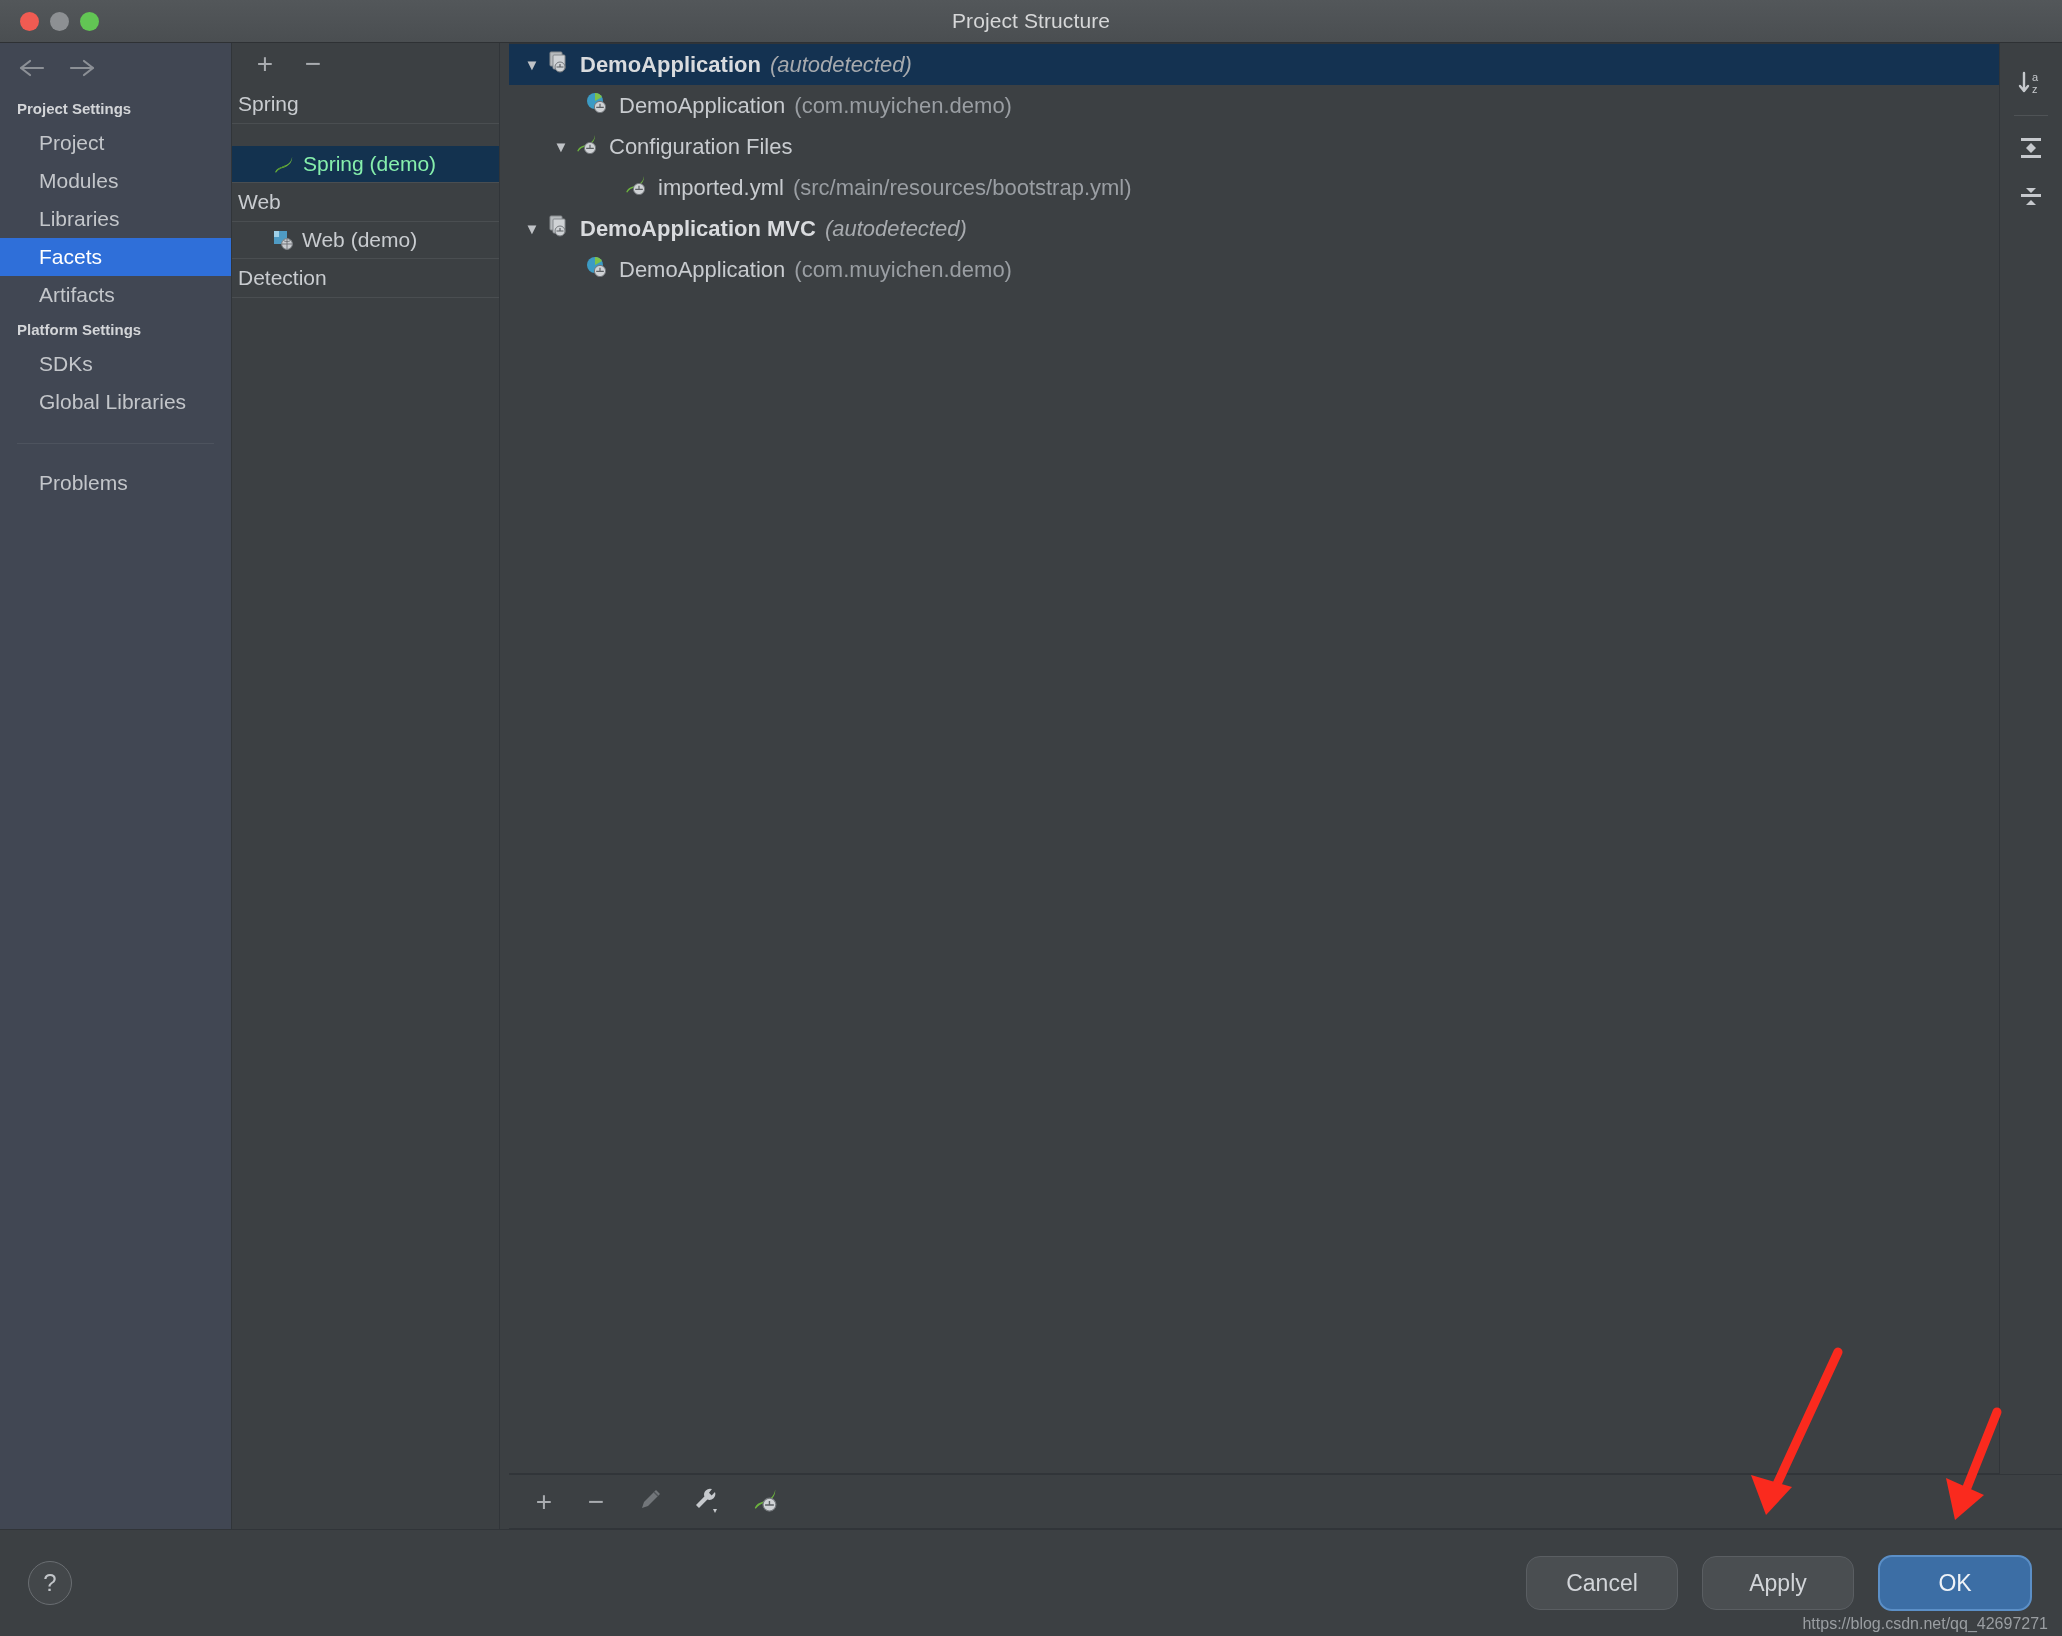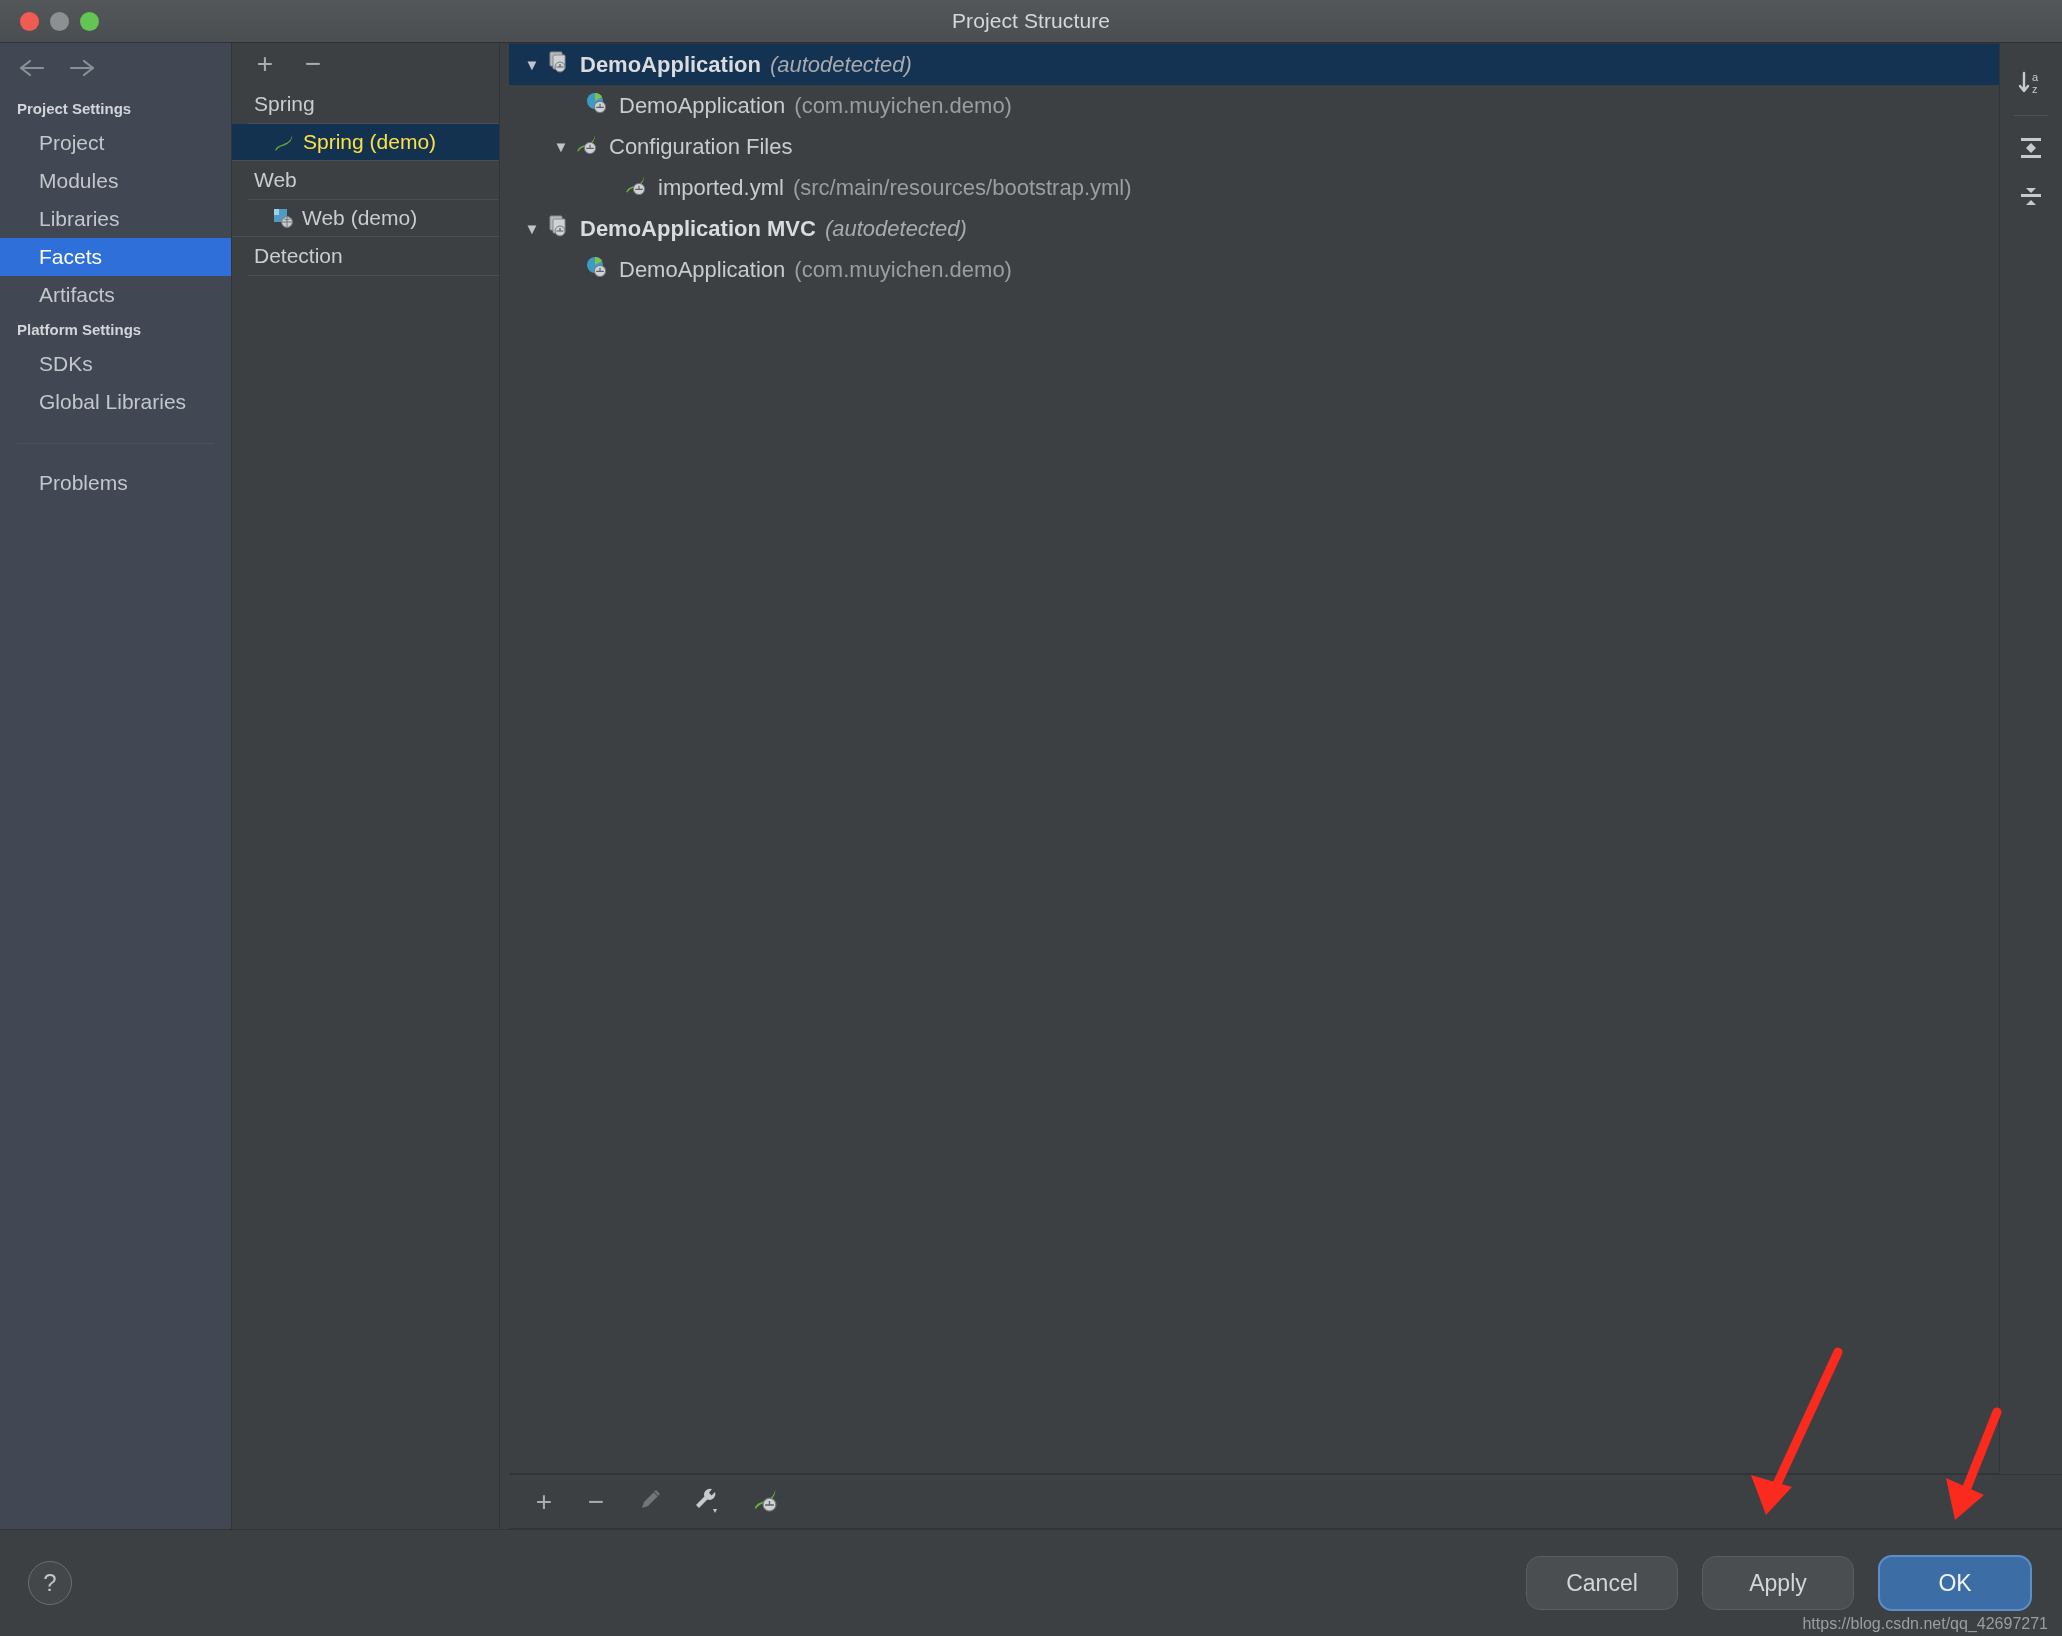--- a/index.html
+++ b/index.html
@@ -129,33 +129,32 @@
     text-align: center;
     user-select: none;
   }
   .facet-rows { flex: 1; }
   .facet-group {
     font-size: 21px;
     color: #c9ccd0;
     padding: 6px 0 6px 6px;
     border-bottom: 1px solid #4a4e51;
     line-height: 26px;
-    margin-left: 16px;
   }
   .facet-row {
     font-size: 21px;
     color: #c9ccd0;
     padding: 5px 0 5px 40px;
     display: flex;
     align-items: center;
     gap: 8px;
     line-height: 26px;
     border-bottom: 1px solid #4a4e51;
   }
-  .facet-row.selected { background: #13324f; color: #fde047; }
+  .facet-row.selected { background: #13324f; color: #86efac; margin-top: 22px; }
 
   
   .leaf-icon { width: 23px; height: 23px; display:block; }
   .web-icon { width: 22px; height: 22px; display:block; }
 
   
   .detail {
     flex: 1;
     display: flex;
     flex-direction: column;

